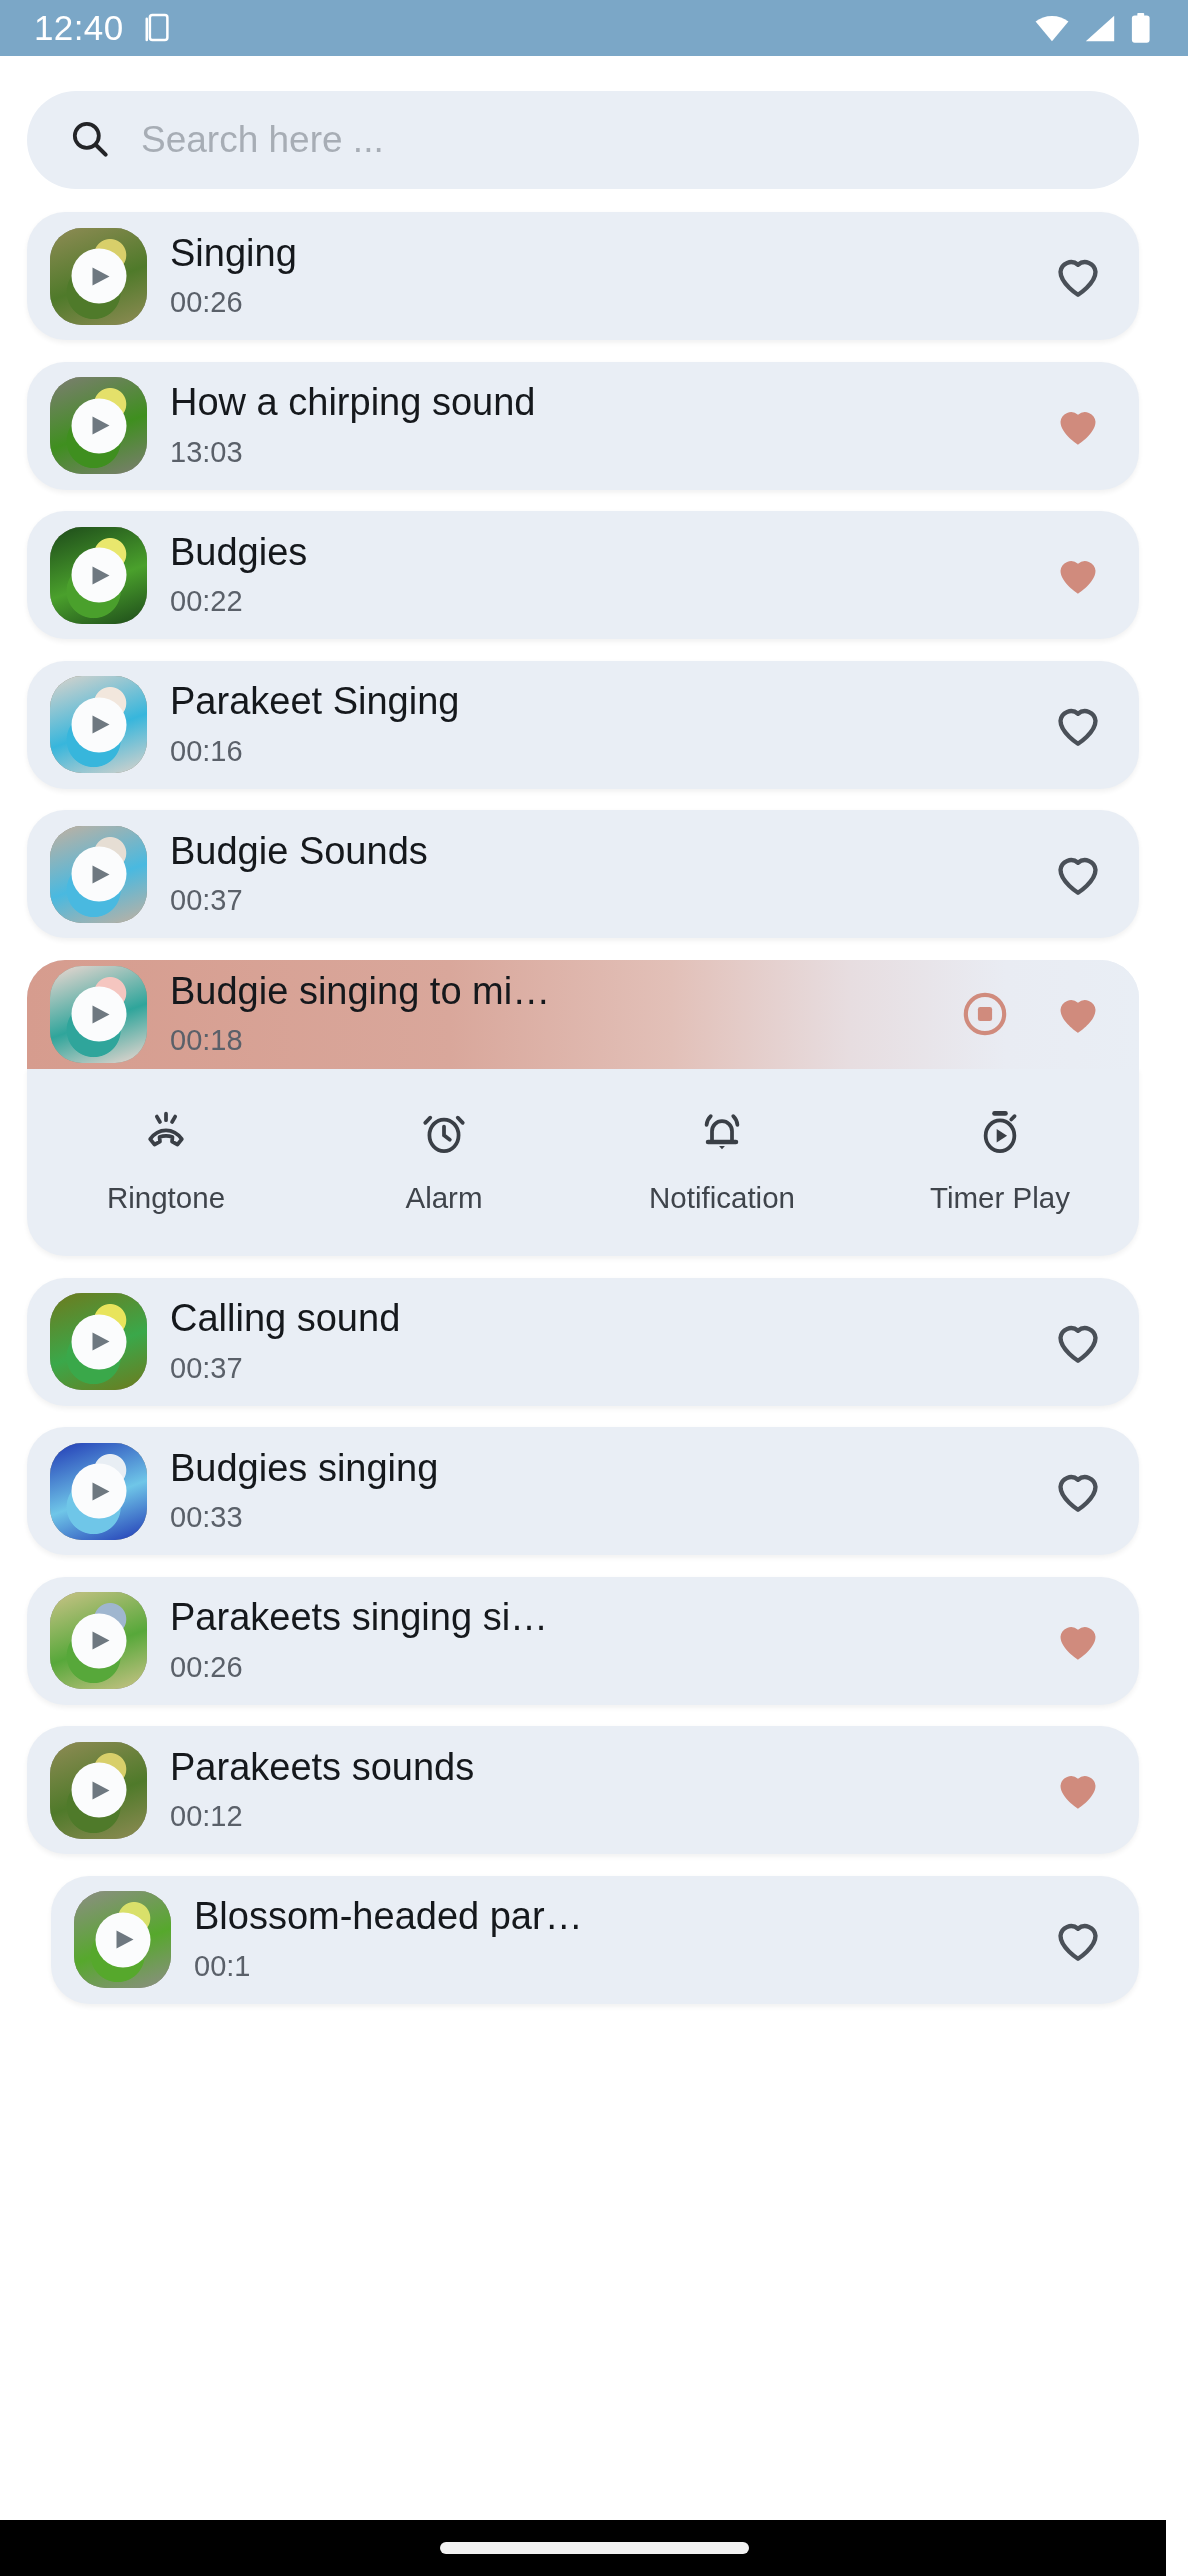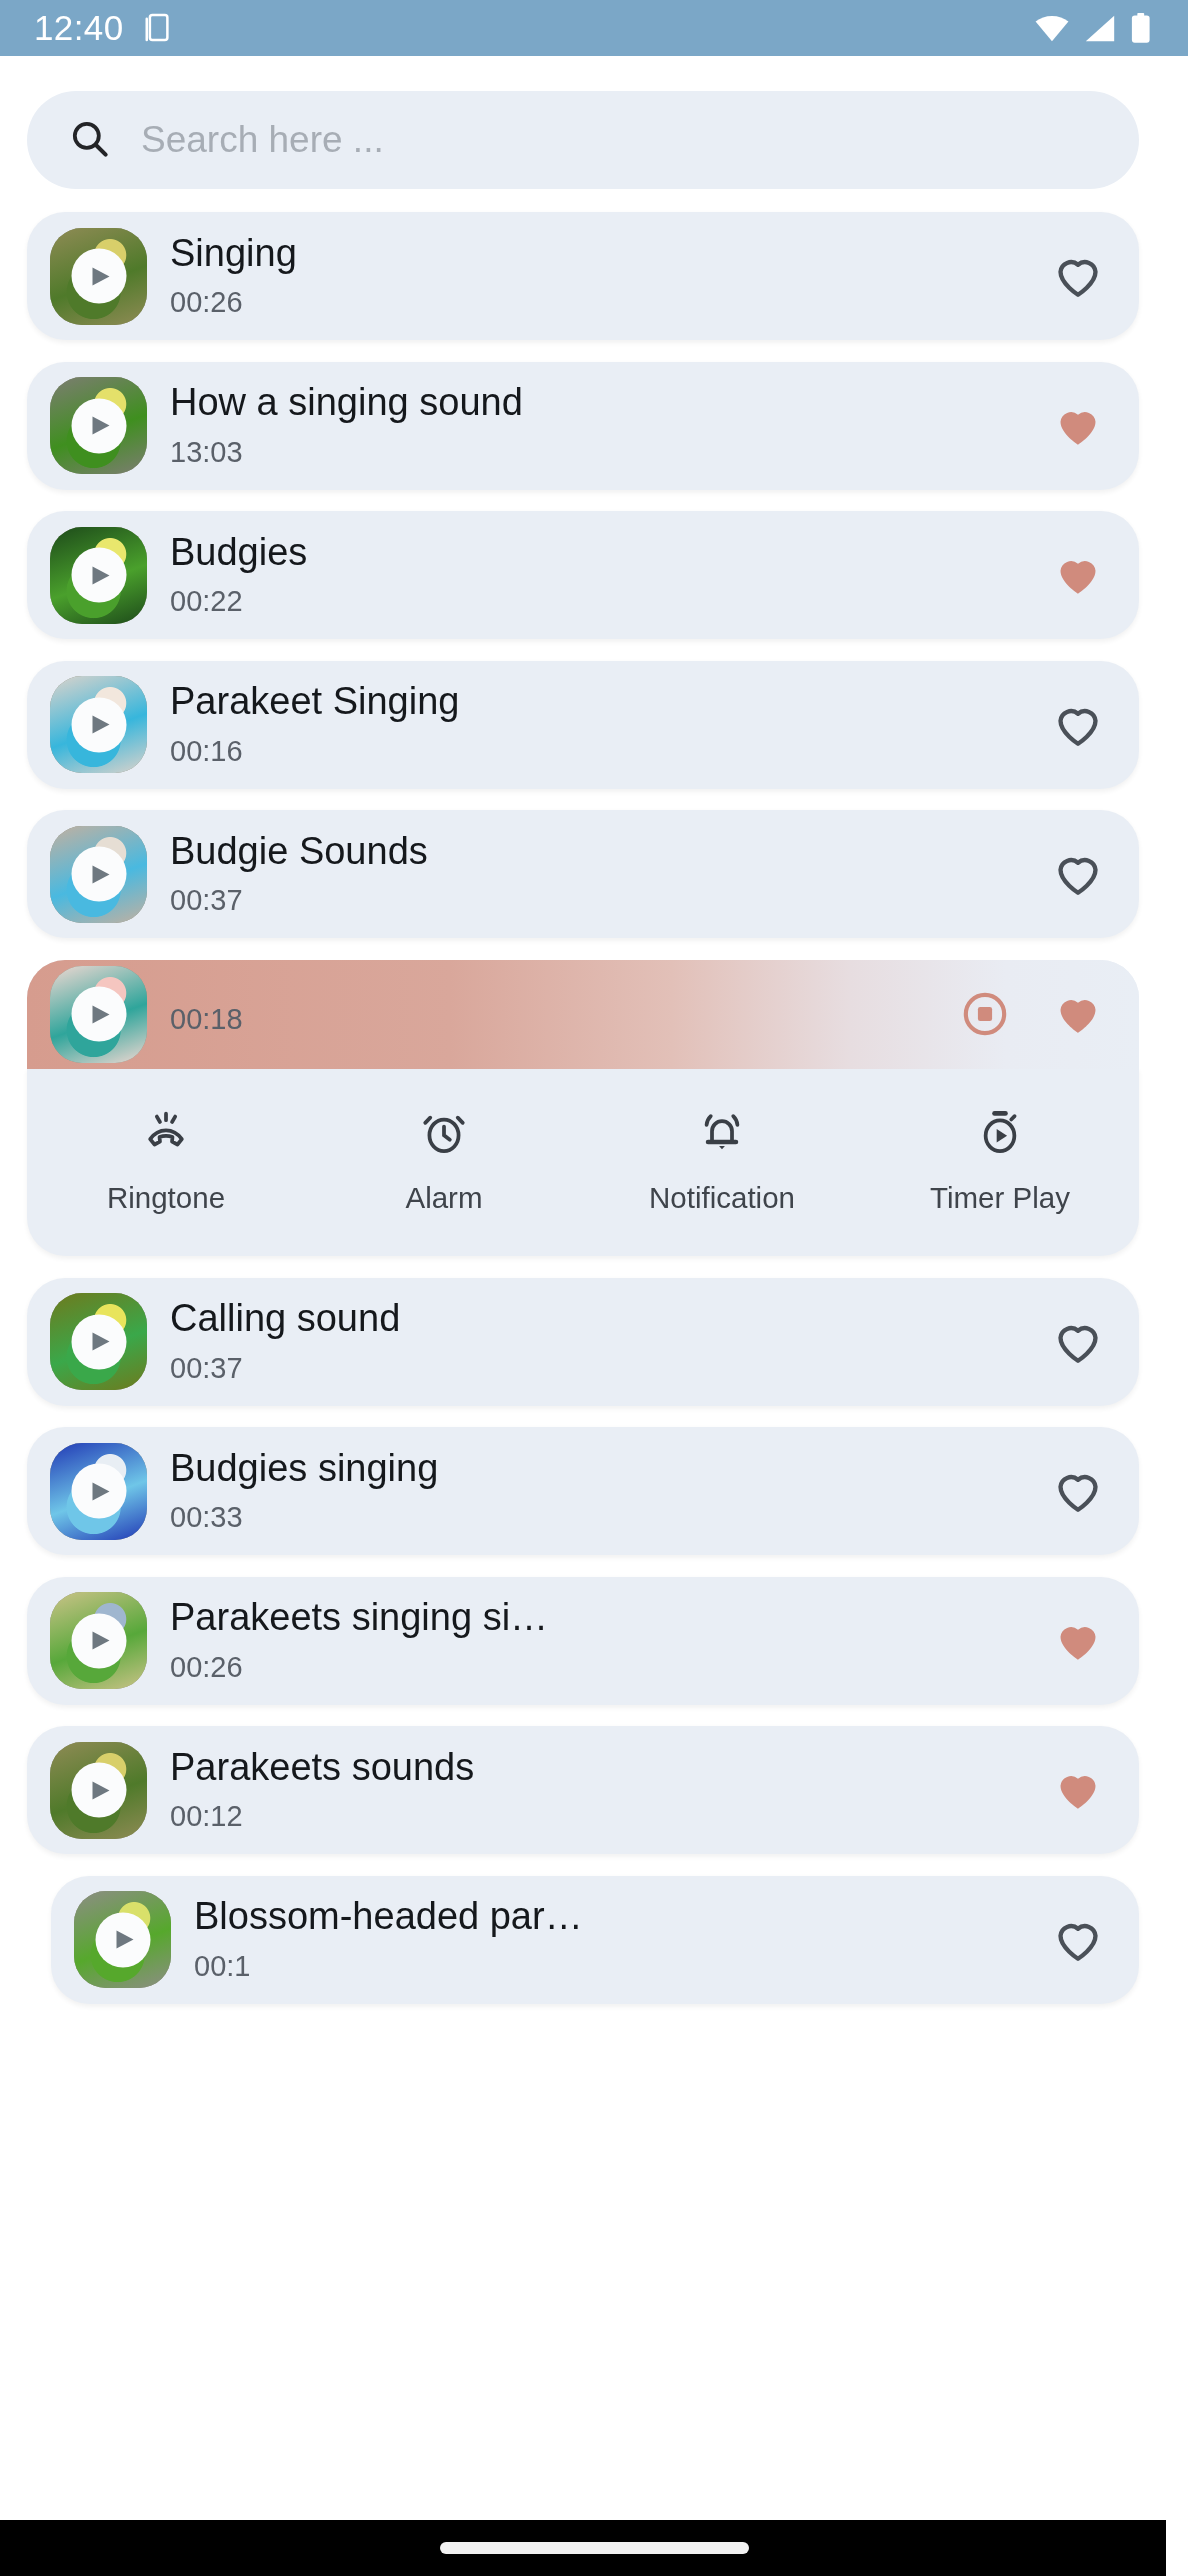--- a/index.html
+++ b/index.html
@@ -216,21 +216,21 @@
     <div class="thumb">
       <div class="bg" style="background:
              radial-gradient(circle at 62% 28%, #e4e06a 0%, #e4e06a 17%, transparent 18%),
              radial-gradient(circle at 45% 66%, #3f8f1f 0%, #3f8f1f 32%, transparent 33%),
              linear-gradient(160deg, #7d7d72 0%, #3f8f1f 55%, #7d7d72 100%);"></div>
       <div class="play-circle">
         <div class="play-tri"></div>
       </div>
     </div>
     <div class="meta">
-      <div class="title">How a singing sound</div>
+      <div class="title">How a chirping sound</div>
       <div class="duration">13:03</div>
     </div>
     <div class="row-actions">
 
       <div class="heart-btn">
               <svg width="50" height="50" viewBox="0 0 24 24">
                 <path d="M12 21s-8.4-5.3-8.4-11A5.1 5.1 0 0 1 12 6.6 5.1 5.1 0 0 1 20.4 10c0 5.7-8.4 11-8.4 11z" fill="#d08b7d"></path>
               </svg>
             </div>
     </div>
@@ -316,20 +316,21 @@
     <div class="thumb">
       <div class="bg" style="background:
              radial-gradient(circle at 62% 28%, #f5c6c0 0%, #f5c6c0 17%, transparent 18%),
              radial-gradient(circle at 45% 66%, #2fa59b 0%, #2fa59b 32%, transparent 33%),
              linear-gradient(160deg, #f0d8d2 0%, #2fa59b 55%, #f0d8d2 100%);"></div>
       <div class="play-circle">
         <div class="play-tri"></div>
       </div>
     </div>
     <div class="meta">
+      <div class="title">Budgie singing to mi…</div>
       <div class="duration">00:18</div>
     </div>
     <div class="row-actions">
       <div class="stop-btn">
               <svg width="50" height="50" viewBox="0 0 24 24" fill="none">
     <circle cx="12" cy="12" r="9.2" stroke="#d08b7d" stroke-width="2"></circle>
     <rect x="8.6" y="8.6" width="6.8" height="6.8" rx="1.1" fill="#d08b7d"></rect>
               </svg>
             </div>
       <div class="heart-btn">

